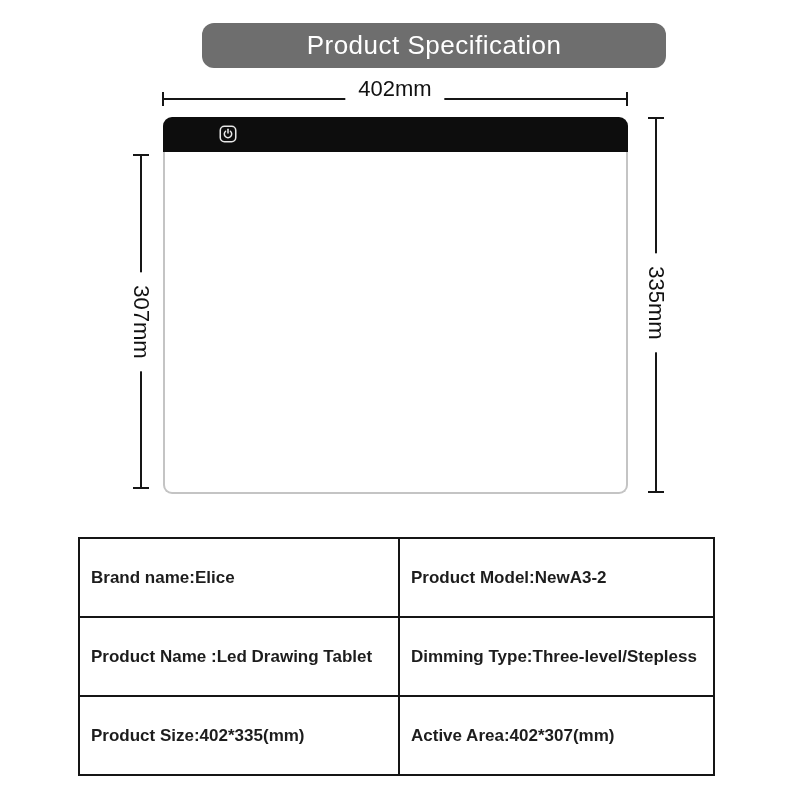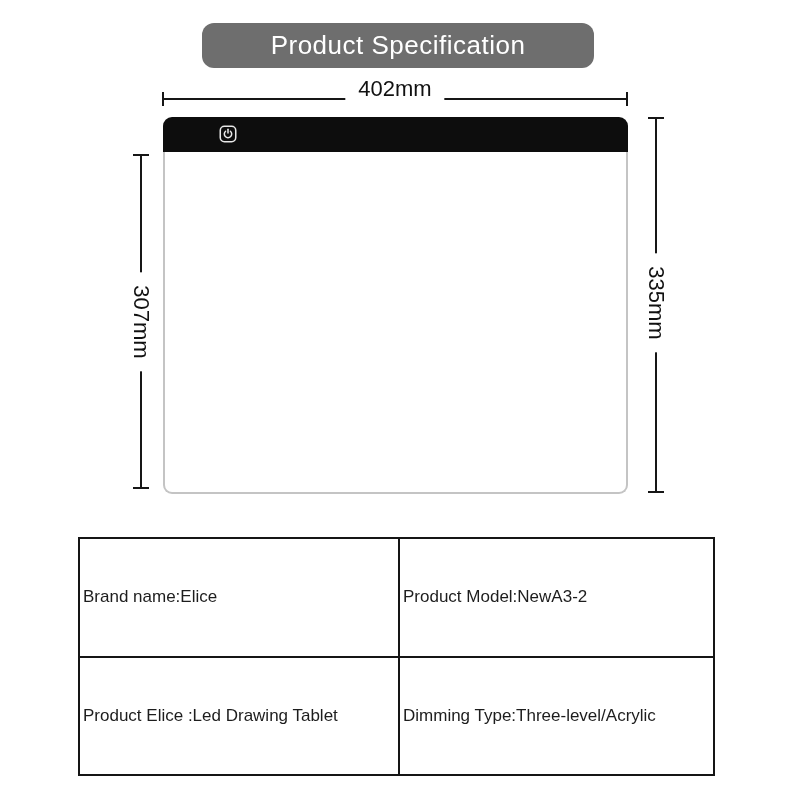--- a/index.html
+++ b/index.html
@@ -2,21 +2,21 @@
 <html style="--banner-bg: #6e6e6e; --banner-text: #ffffff; --bezel: #0d0d0d; --tablet-border: #c4c4c4; --line: #161616; --table-border: #151515;"><head>
 <meta charset="utf-8">
 <style>
   html, body { margin:0; padding:0; }
   body {
     width:800px; height:800px; position:relative; background:#ffffff;
     font-family:"Liberation Sans", sans-serif; overflow:hidden;
   }
   
   .banner {
-    position:absolute; left:202px; top:23px; width:392px; height:45px;
+    position:absolute; left:202px; top:23px; width:464px; height:45px;
     background:var(--banner-bg,#6e6e6e); border-radius:12px;
     display:flex; align-items:center; justify-content:center;
   }
   .banner span { color:var(--banner-text,#ffffff); font-size:26px; letter-spacing:0.5px; }
 
   
   .tablet { position:absolute; left:163px; top:117px; width:465px; height:377px; }
   .tablet-top {
     position:absolute; left:0; top:0; width:465px; height:35px;
     background:var(--bezel,#0d0d0d); border-radius:9px 9px 0 0;
@@ -55,22 +55,22 @@
   .dim-label-vl { left:141px; top:322px; transform:translate(-50%,-50%) rotate(90deg); }
 
   
   table.spec {
     position:absolute; left:78px; top:537px; width:637px; height:239px;
     border-collapse:collapse; table-layout:fixed;
     font-size:17px; color:#1d1d1d;
   }
   table.spec td {
     border:2px solid var(--table-border,#151515);
-    padding:0 4px 0 3px; vertical-align:middle;
-    white-space:nowrap; overflow:hidden;
+    padding:0 4px 0 11px; vertical-align:middle;
+    white-space:nowrap; overflow:hidden;font-weight:bold;
   }
   col.c1 { width:320px; }
 </style>
 </head>
 <body>
 
 <div>
 
   <div class="banner">
     <span>Product Specification</span>
@@ -108,19 +108,23 @@
     <colgroup>
         <col class="c1">
         <col>
       </colgroup>
     <tbody>
       <tr>
         <td>Brand name:Elice</td>
         <td>Product Model:NewA3-2</td>
       </tr>
       <tr>
-        <td>Product Elice :Led Drawing Tablet</td>
-        <td>Dimming Type:Three-level/Acrylic</td>
+        <td>Product Name :Led Drawing Tablet</td>
+        <td>Dimming Type:Three-level/Stepless</td>
+      </tr>
+      <tr>
+        <td>Product Size:402*335(mm)</td>
+        <td>Active Area:402*307(mm)</td>
       </tr>
     </tbody>
   </table>
 
 </div>
 
 </body></html>

